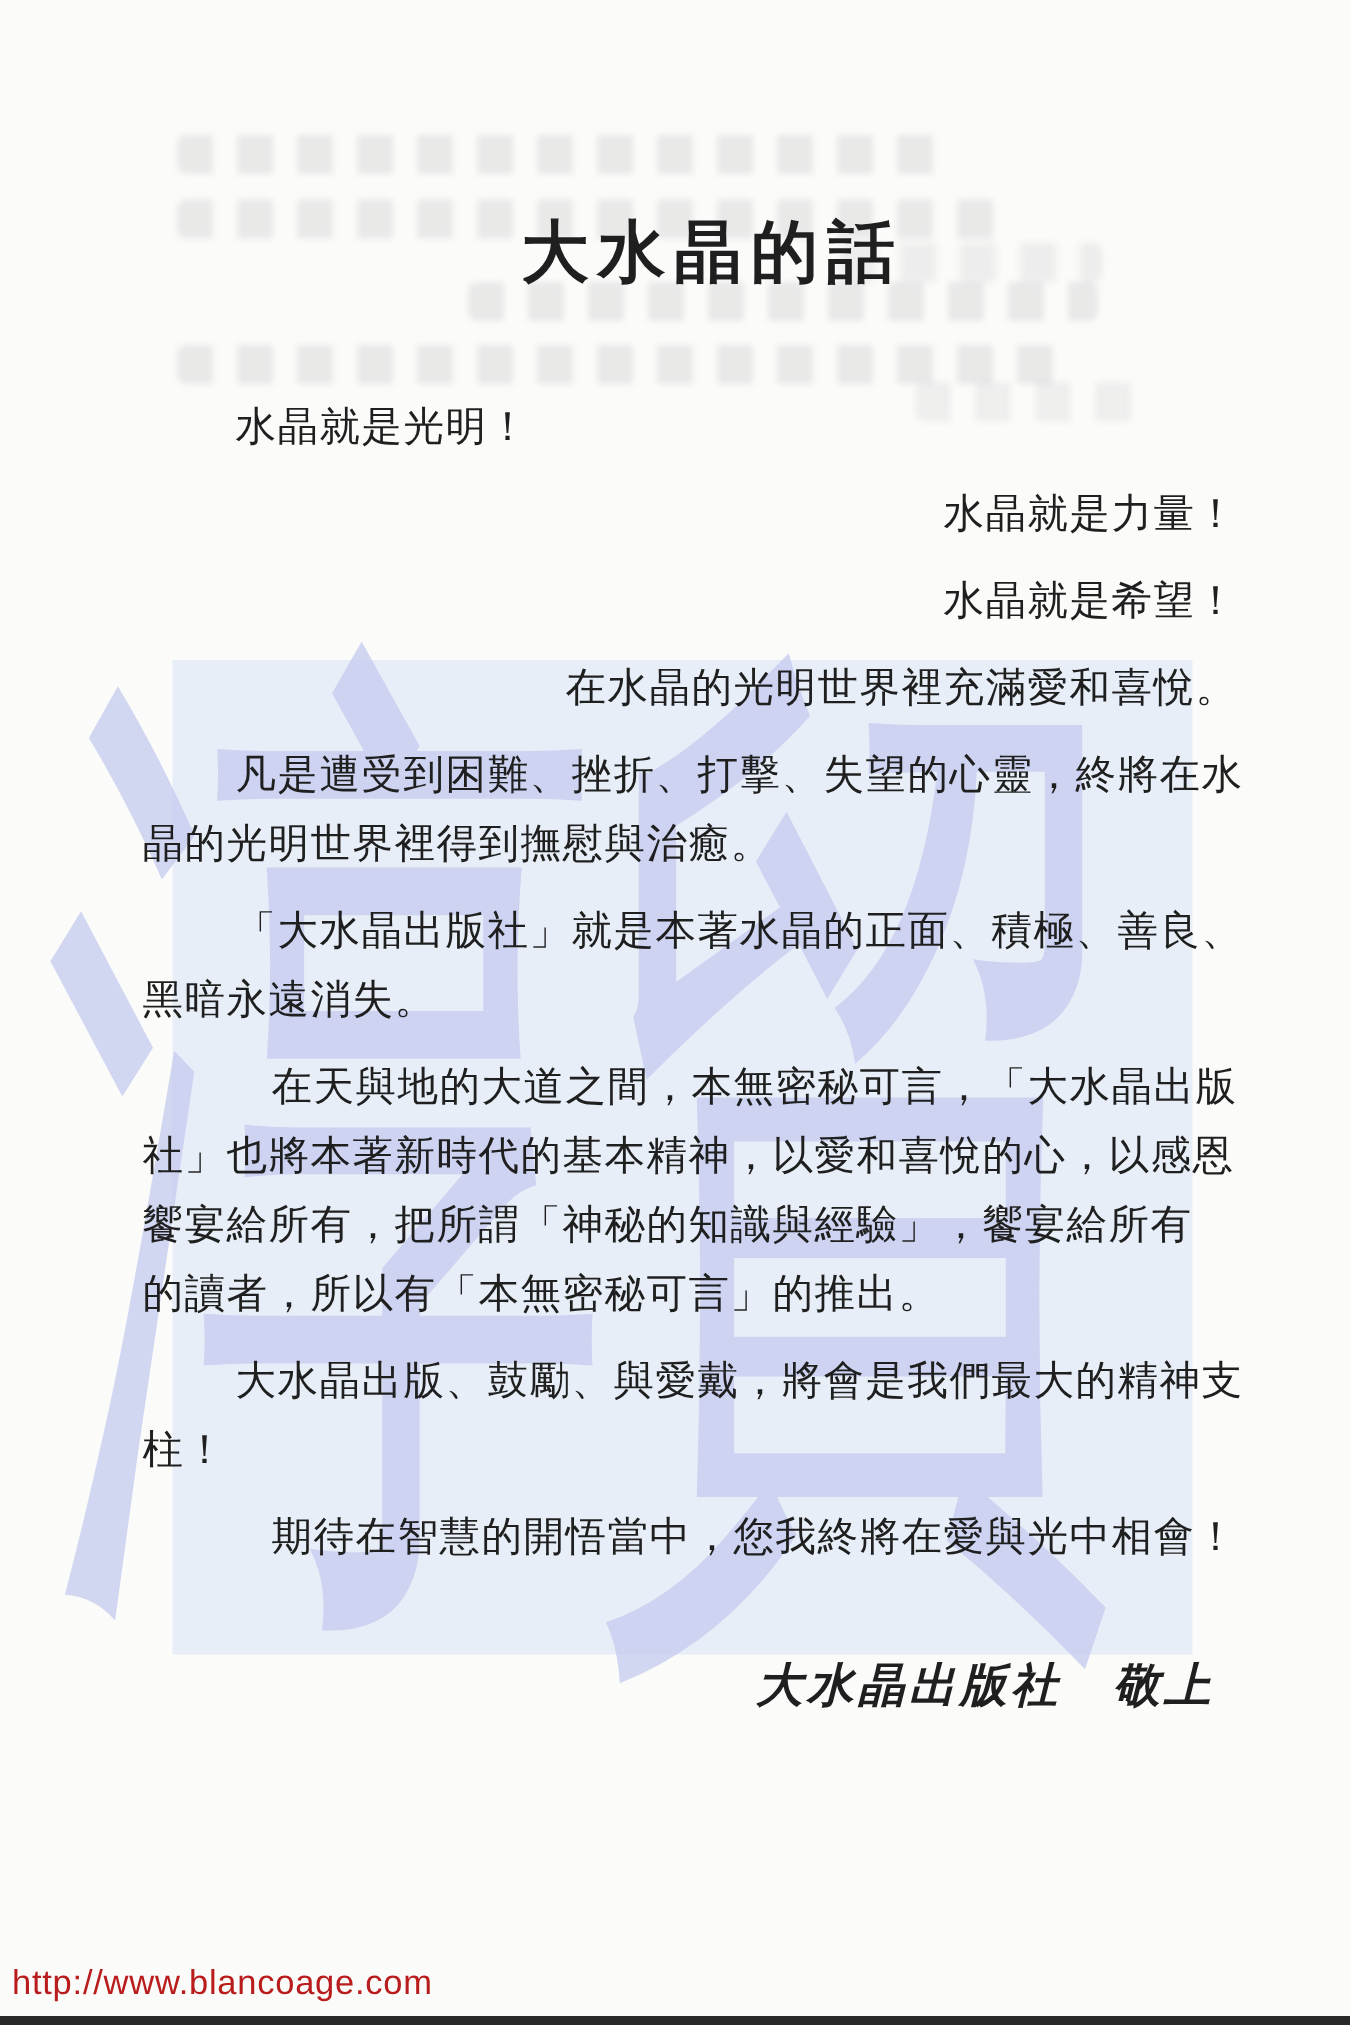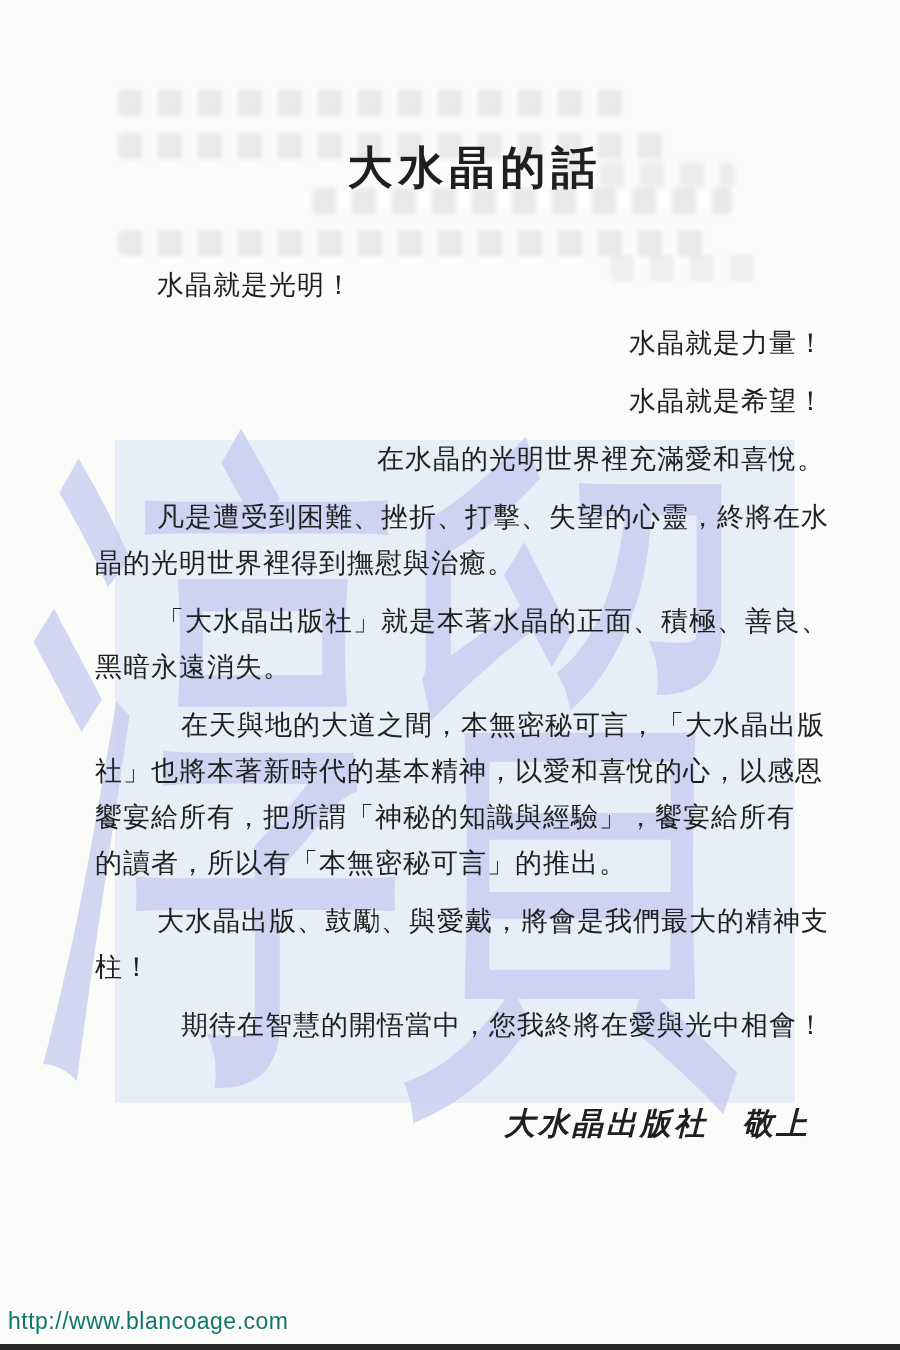--- a/index.html
+++ b/index.html
@@ -56,21 +56,21 @@
   .bline.pgap{margin-top:12px;text-align:right;}
   .signature{
     position:absolute;right:90px;top:1103px;
     font-size:31px;font-weight:600;letter-spacing:3px;
     white-space:nowrap;
     font-style:italic;
   }
   .footer-url{
     position:absolute;left:8px;top:1308px;
     font-family:"Liberation Sans","DejaVu Sans",sans-serif;
-    font-size:23px;color:#0f766e;letter-spacing:.5px;
+    font-size:23px;color:#b91c1c;letter-spacing:.5px;
     white-space:nowrap;
   }
   .scan-edge{
     position:absolute;left:0;bottom:0;width:900px;height:6px;
     background:#282828;
   }
 </style>
 </head>
 <body>
 

